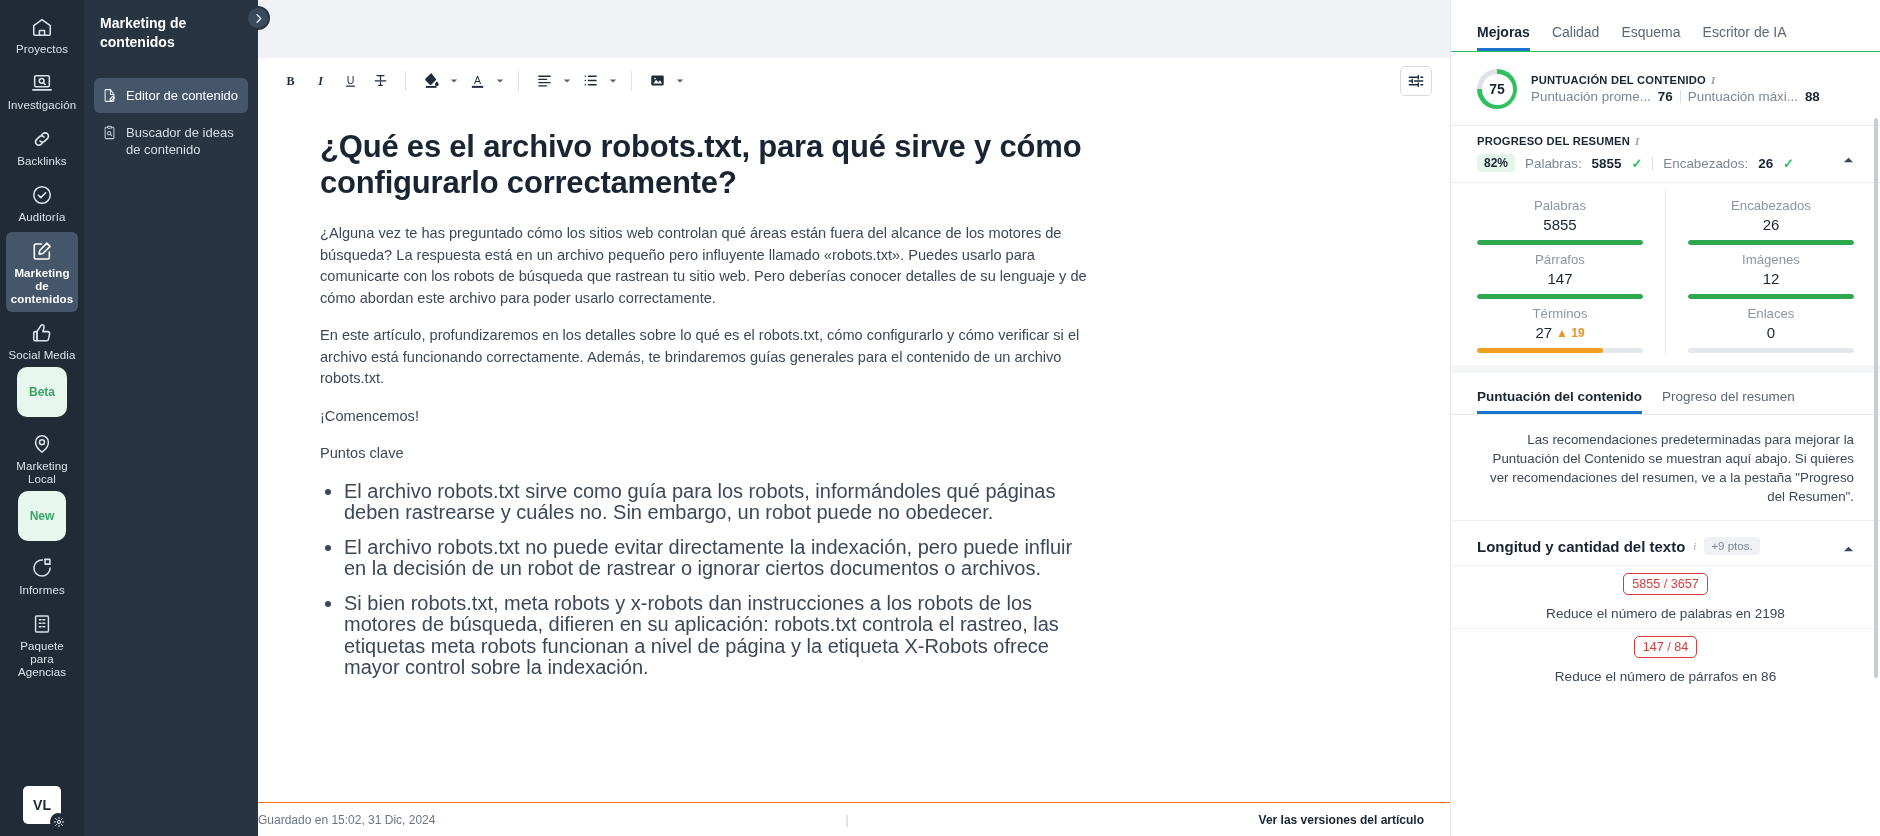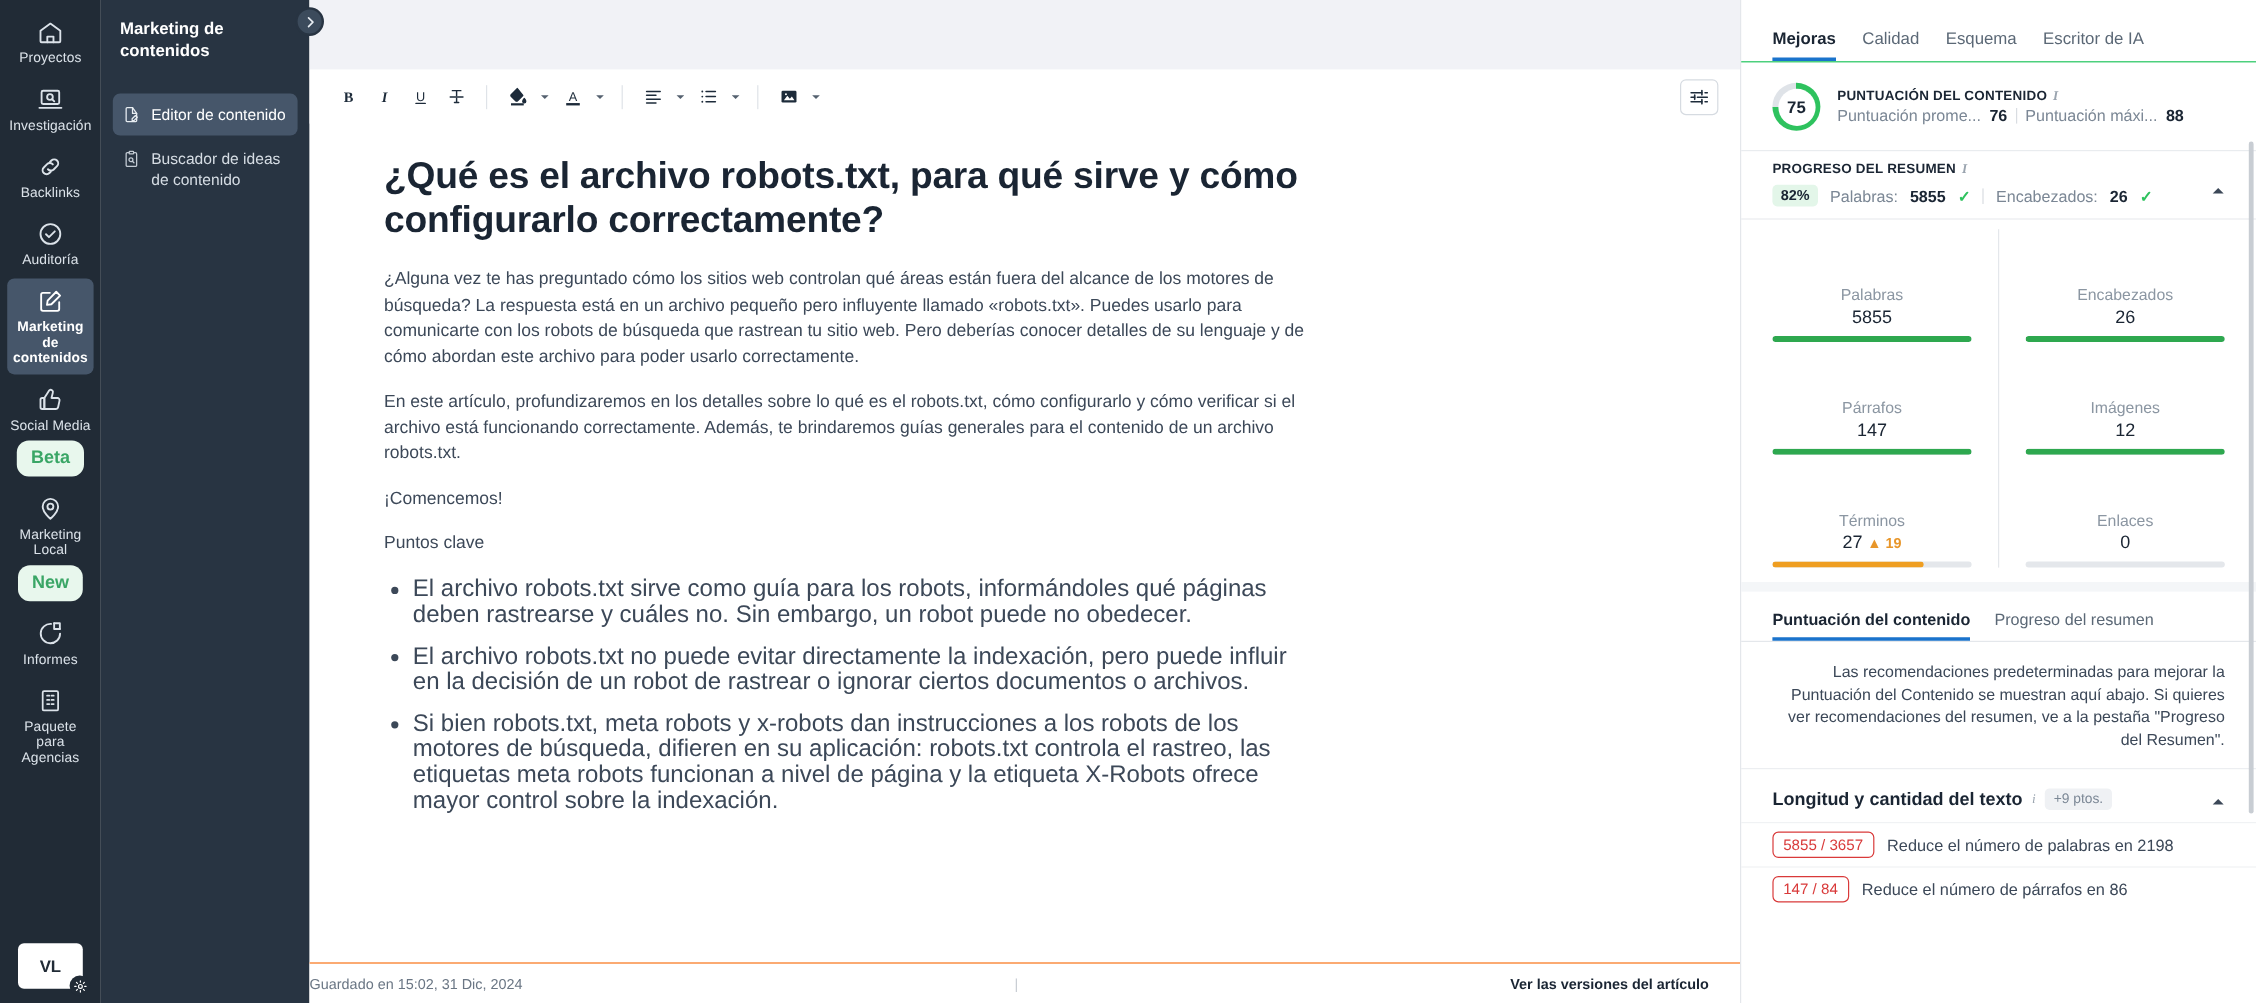--- a/index.html
+++ b/index.html
@@ -24,27 +24,27 @@
   }
   .rail-item.active { background: #46566a; }
   .rail-ico { width: 22px; height: 22px; margin-bottom: 5px; display:block; }
   .rail-ico svg { width: 22px; height: 22px; display: block; }
   .rail-label {
     font-size: 11.5px; line-height: 13px; text-align: center;
     color: #dbe2e9; font-weight: 400; letter-spacing: .1px;
   }
   .rail-item.active .rail-label { font-weight: 700; color: #fff; }
   .rail-badge {
-    margin-top: 5px; font-size: 15px; font-weight: 700;
+    margin-top: 5px; font-size: 12px; font-weight: 700;
     background: #e8f7ed; color: #3aa666; border-radius: 10px;
-    padding: 8px 12px; line-height: 14px;
+    padding: 18px 12px; line-height: 14px;
   }
   .rail-bottom { position: absolute; bottom: 12px; left: 0; width: 84px; display:flex; justify-content:center; }
   .avatar {
-    width: 54px; height: 38px; background: #fff; border-radius: 5px;
+    width: 38px; height: 38px; background: #fff; border-radius: 5px;
     display: flex; align-items: center; justify-content: center;
     color: #212b36; font-weight: 700; font-size: 14px; position: relative;
   }
   .avatar .cog {
     position: absolute; right: -6px; bottom: -6px; width: 17px; height: 17px;
     background: #212b36; border-radius: 50%; display:flex; align-items:center; justify-content:center;
   }
   .avatar .cog svg { width: 12px; height: 12px; }
 
   
@@ -159,38 +159,38 @@
   .chk { color: #2ec25e; font-weight: 700; font-size: 13px; }
   .chev-up { position: absolute; right: 26px; top: 26px; cursor: pointer; color:#3c4858;}
   .chev-up svg { width: 11px; height: 11px; }
 
   .metrics { padding: 8px 26px 12px 26px; border-top: 1px solid #e9ecef;
     display: grid; grid-template-columns: 1fr 1px 1fr; column-gap: 0; }
   .mcol { display: flex; flex-direction: column; }
   .mcol.left { padding-right: 22px; }
   .mcol.right { padding-left: 22px; }
   .mdiv { background: #e4e7eb; width: 1px; }
-  .metric { padding-top: 7px; margin-top: 40px; }
+  .metric { padding-top: 7px; }
   .m-label { font-size: 13.2px; color: #8b96a2; text-align: center; }
   .m-val { font-size: 15px; color: #1a2533; text-align: center; margin-top: 3px; display:flex; align-items:center; justify-content:center; gap:4px;}
   .m-delta { font-size: 12px; color: #e8962a; font-weight: 700; }
   .m-bar { height: 5px; border-radius: 3px; background: #e4e7eb; margin-top: 7px; overflow: hidden; }
   .m-bar > i { display: block; height: 100%; border-radius: 3px; }
 
   .rp-subtabs { display: flex; gap: 20px; padding: 16px 26px 0 26px;
     border-top: 8px solid #f4f6f8; border-bottom: 1px solid #e4e7eb; }
   .rp-subtab { font-size: 13.5px; color: #5b6876; padding-bottom: 10px; cursor: pointer; white-space: nowrap;}
   .rp-subtab.active { color: #1a2533; font-weight: 700; box-shadow: inset 0 -3px 0 #1a73cc; }
 
   .rp-note { padding: 15px 26px 14px 26px; font-size: 13.3px; line-height: 19px; color: #3c4858; border-bottom: 1px solid #eceef1; text-align: right;}
 
   .rec-head { display: flex; align-items: center; gap: 8px; padding: 16px 26px 10px 26px; position: relative;}
   .rec-title { font-size: 15px; font-weight: 700; color: #1a2533; }
   .pts { background: #eff1f4; color: #7b8795; font-size: 11.5px; border-radius: 4px; padding: 3px 7px; }
-  .rec-row { display: flex; align-items: center; gap: 11px; padding: 7px 26px; font-size: 13.6px; color: #3c4858; border-top:1px solid #f0f2f4;}
+  .rec-row { display: flex; align-items: center; gap: 11px; padding: 7px 26px; font-size: 13.6px; color: #3c4858; border-top:1px solid #f0f2f4;flex-direction:column;}
   .rec-row:first-of-type { border-top: none; }
   .pill { border: 1px solid #d93a3a; color: #d93a3a; border-radius: 5px;
     font-size: 12.6px; padding: 3px 8px; white-space: nowrap; }
 
   .rp-scrollbar { position: absolute; right: 2px; top: 118px; width: 4px; height: 560px; background: #c8cdd3; border-radius: 3px; cursor: pointer;}
 </style>
 </head>
 <body>
 
 <div class="app">

